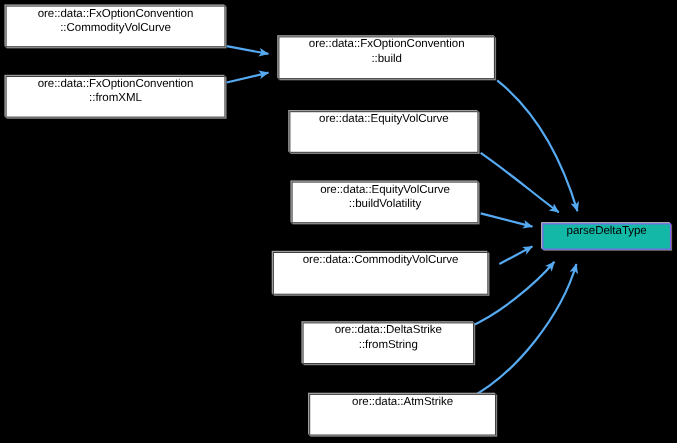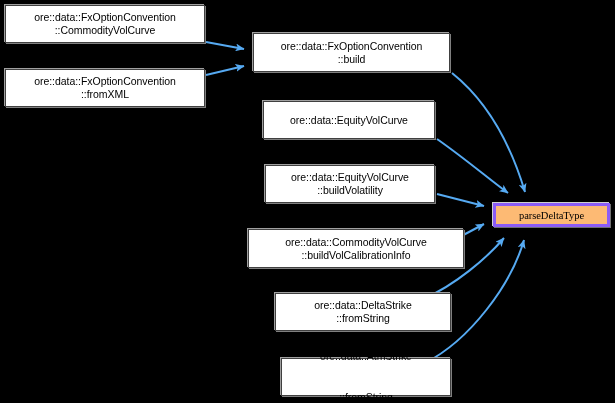--- a/index.html
+++ b/index.html
@@ -17,33 +17,32 @@
   }
   .node {
     position: absolute;
     box-sizing: border-box;
     background: #ffffff;
     border: 1px solid #404040;
     box-shadow: 1px 1px 0 0 #808080, -1px -1px 0 0 #a0a0a0;
     display: flex;
     flex-direction: column;
     align-items: center;
-    justify-content: center;
+    justify-content: flex-start;
     text-align: center;
     color: #000000;
     font-size: 10.5px;
     line-height: 13px;
     letter-spacing: -0.05px;
     white-space: nowrap;
   }
   .node.target {
-    background: #fdba74;
-    border: 3px solid #8b5cf6;
+    background: #14b8a6;
+    border: 1px solid #8b5cf6;
     box-shadow: 1px 1px 0 0 #707070, -1px -1px 0 0 #d0d0d0;
-    font-family: Liberation Serif, serif;
   }
   .node .ln {
     display: block;
   }
   svg.edges {
     position: absolute;
     left: 0;
     top: 0;
     width: 615px;
     height: 403px;
@@ -96,26 +95,25 @@
 
   <div class="node" style="left:263px; top:101px; width:172px; height:38px;">
     <span class="ln">ore::data::EquityVolCurve</span>
   </div>
 
   <div class="node" style="left:265px; top:165px; width:170px; height:38px;">
     <span class="ln">ore::data::EquityVolCurve</span>
     <span class="ln">::buildVolatility</span>
   </div>
 
-  <div class="node" style="left:248px; top:229px; width:216px; height:39px;">
+  <div class="node" style="left:248px; top:229px; width:196px; height:39px;gap:17px;">
     <span class="ln">ore::data::CommodityVolCurve</span>
-    <span class="ln">::buildVolCalibrationInfo</span>
   </div>
 
-  <div class="node" style="left:275px; top:293px; width:176px; height:38px;">
+  <div class="node" style="left:275px; top:293px; width:156px; height:38px;">
     <span class="ln">ore::data::DeltaStrike</span>
     <span class="ln">::fromString</span>
   </div>
 
   <div class="node" style="left:281px; top:358px; width:170px; height:38px;gap:28px;">
     <span class="ln">ore::data::AtmStrike</span>
     <span class="ln">::fromString</span>
   </div>
 
   <div class="node target" style="left:493px; top:203px; width:117px; height:24px;">

